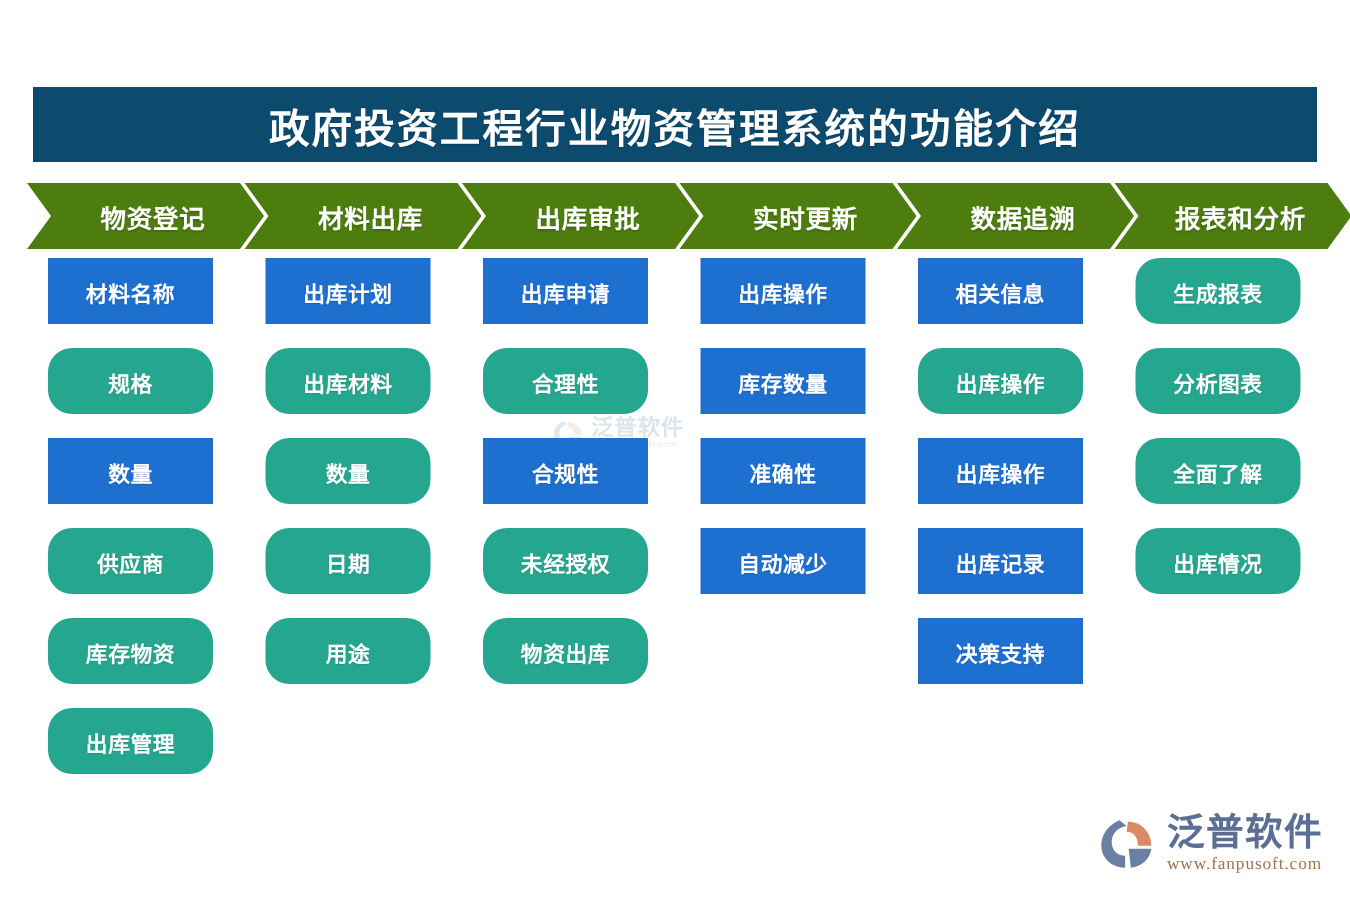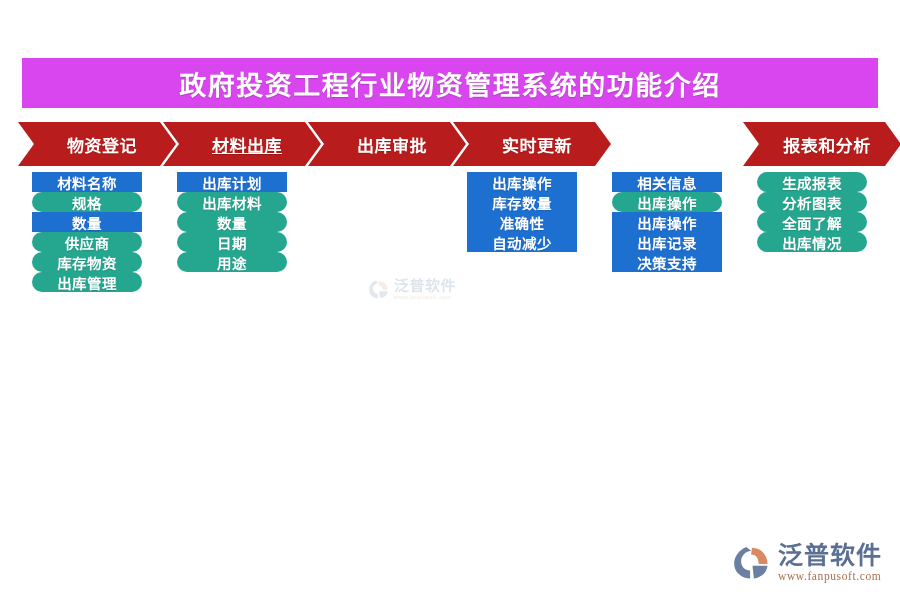--- a/index.html
+++ b/index.html
@@ -60,21 +60,21 @@
     margin-top: 1px;
   }
 
   
   .title-banner {
     position: absolute;
     left: 22px;
     top: 58px;
     width: 856px;
     height: 50px;
-    background: #d946ef;
+    background: #0c4a6e;
     display: flex;
     align-items: center;
     justify-content: center;
     z-index: 5;
   }
   .title-banner .title-text {
     color: #ffffff;
     font-size: 27px;
     font-weight: bold;
     letter-spacing: 1.5px;
@@ -88,21 +88,21 @@
     left: 18px;
     top: 122px;
     width: 866px;
     height: 44px;
     z-index: 5;
   }
   .arrow-chip {
     position: absolute;
     top: 0;
     height: 44px;
-    background: #b91c1c;
+    background: #4d7c0f;
     display: flex;
     align-items: center;
     justify-content: center;
     color: #ffffff;
     font-size: 17px;
     font-weight: bold;
     letter-spacing: 0.5px;
     white-space: nowrap;
     clip-path: polygon(0% 0%, calc(100% - 16px) 0%, 100% 50%, calc(100% - 16px) 100%, 0% 100%, 16px 50%);
   }
@@ -120,21 +120,22 @@
     width: 866px;
     height: 290px;
     z-index: 4;
   }
   .column {
     position: absolute;
     top: 0;
     width: 110px;
   }
   .item-chip {
-    height: 20px;
+    height: 44px;
+    margin-bottom: 16px;
     display: flex;
     align-items: center;
     justify-content: center;
     color: #ffffff;
     font-size: 14.5px;
     font-weight: bold;
     letter-spacing: 0.4px;
     white-space: nowrap;
     text-shadow: 0 1px 1px rgba(0,0,0,0.12);
   }
@@ -193,28 +194,31 @@
   </div>
 
   <div class="title-banner">
     <span class="title-text">政府投资工程行业物资管理系统的功能介绍</span>
   </div>
 
   <div class="arrow-row">
       <div class="arrow-chip" style="left: 0px; width: 158px; z-index: 10;">
         <span class="arrow-label">物资登记</span>
       </div>
-      <div class="arrow-chip" style="left: 145px; width: 158px; z-index: 9; text-decoration: underline;">
+      <div class="arrow-chip" style="left: 145px; width: 158px; z-index: 9;">
         <span class="arrow-label">材料出库</span>
       </div>
       <div class="arrow-chip" style="left: 290px; width: 158px; z-index: 8;">
         <span class="arrow-label">出库审批</span>
       </div>
       <div class="arrow-chip" style="left: 435px; width: 158px; z-index: 7;">
         <span class="arrow-label">实时更新</span>
+      </div>
+      <div class="arrow-chip" style="left: 580px; width: 158px; z-index: 6;">
+        <span class="arrow-label">数据追溯</span>
       </div>
       <div class="arrow-chip" style="left: 725px; width: 158px; z-index: 5;">
         <span class="arrow-label">报表和分析</span>
       </div>
     </div>
 
   <div class="columns">
       <div class="column" style="left: 14px;">
         <div class="item-chip blue">材料名称</div>
         <div class="item-chip teal">规格</div>
@@ -222,20 +226,27 @@
         <div class="item-chip teal">供应商</div>
         <div class="item-chip teal">库存物资</div>
         <div class="item-chip teal">出库管理</div>
       </div>
       <div class="column" style="left: 159px;">
         <div class="item-chip blue">出库计划</div>
         <div class="item-chip teal">出库材料</div>
         <div class="item-chip teal">数量</div>
         <div class="item-chip teal">日期</div>
         <div class="item-chip teal">用途</div>
+      </div>
+      <div class="column" style="left: 304px;">
+        <div class="item-chip blue">出库申请</div>
+        <div class="item-chip teal">合理性</div>
+        <div class="item-chip blue">合规性</div>
+        <div class="item-chip teal">未经授权</div>
+        <div class="item-chip teal">物资出库</div>
       </div>
       <div class="column" style="left: 449px;">
         <div class="item-chip blue">出库操作</div>
         <div class="item-chip blue">库存数量</div>
         <div class="item-chip blue">准确性</div>
         <div class="item-chip blue">自动减少</div>
       </div>
       <div class="column" style="left: 594px;">
         <div class="item-chip blue">相关信息</div>
         <div class="item-chip teal">出库操作</div>

